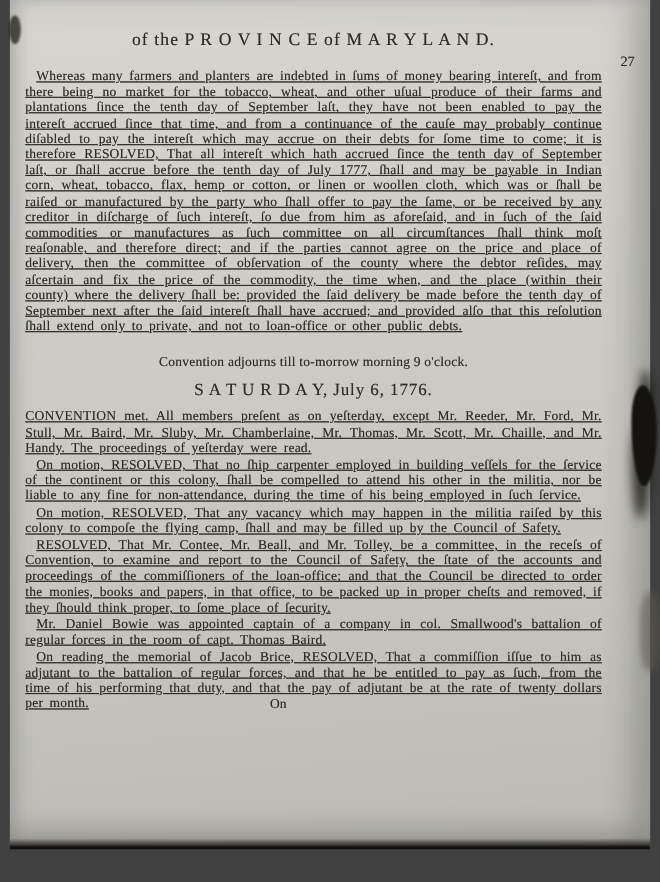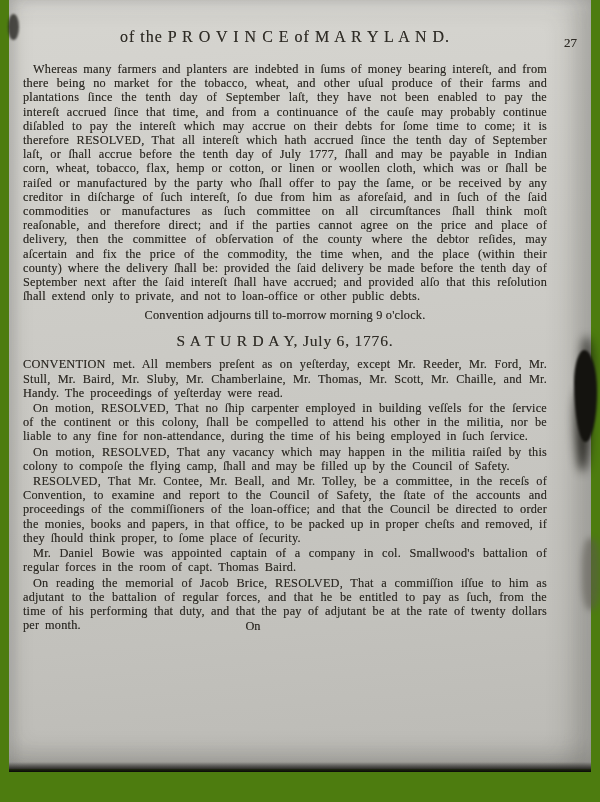--- a/index.html
+++ b/index.html
@@ -5,21 +5,21 @@
   html, body {
     margin: 0;
     padding: 0;
     background: #060606;
   }
   .stage {
     position: relative;
     width: 600px;
     height: 802px;
     overflow: hidden;
-    background: #4d7c0f;
+    background: #404040;
     font-family: "Liberation Serif", "DejaVu Serif", serif;
   }
   .paper {
     position: absolute;
     left: 9px;
     top: 0;
     width: 582px;
     height: 769px;
     background: linear-gradient(175deg, #d6d5d0 0%, #cbcac5 45%, #c2c1bc 80%, #bbbab5 100%);
     box-shadow:
@@ -43,34 +43,35 @@
     margin-bottom: 8px;
   }
   .title {
     font-size: 16px;
     letter-spacing: 1px;
     white-space: nowrap;
   }
   .pagenum {
     position: absolute;
     right: -30px;
-    top: 7px;
+    top: 20px;
     font-size: 13px;
   }
   p.para {
     margin: 0 0 1px 0;
     font-size: 12.3px;
     line-height: 14.2px;
     text-align: justify;
     letter-spacing: 0.2px;
     word-spacing: 2.5px;
+    text-decoration: underline;
   }
   p.indent { text-indent: 10px; }
   .center-line {
-    margin: 5px 0 5px 0;
+    margin: 19px 0 5px 0;
     text-align: center;
     font-size: 12.3px;
     letter-spacing: 0.2px;
   }
   .section-heading {
     margin: 9px 0 7px 0;
     text-align: center;
     font-size: 15.5px;
     letter-spacing: 0.8px;
     white-space: nowrap;

